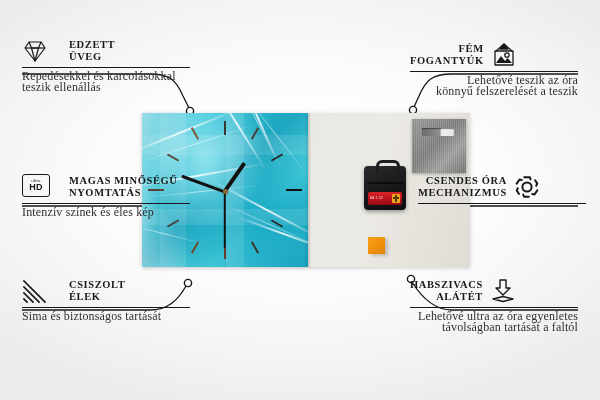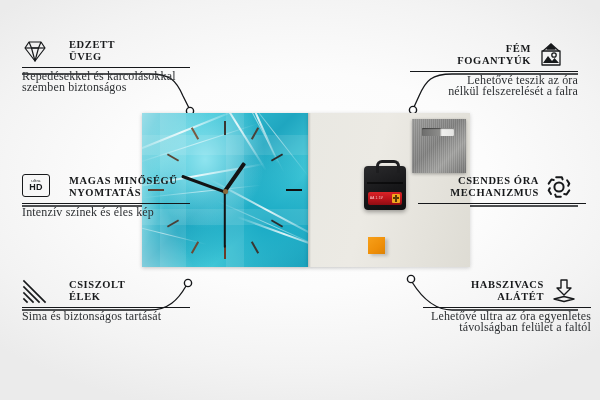--- a/index.html
+++ b/index.html
@@ -100,21 +100,21 @@
     font-size:10.5px;font-weight:bold;color:#17191b;
     letter-spacing:.6px;line-height:12.5px;text-transform:uppercase;
   }
   .f-rule{height:1px;background:#15171a;margin:3px 0 3px;}
   .f-desc{
     font-family:"Liberation Serif",serif;
     font-size:12px;color:#2d3033;line-height:10.5px;letter-spacing:.15px;
   }
   .left .f-head{justify-content:flex-start;}
   .left .f-title,.left .f-desc{text-align:left;}
-  .right .f-head{justify-content:flex-end;}
+  .right .f-head{}
   .right .f-title,.right .f-desc{text-align:right;}
   .ico{flex:0 0 auto;width:40px;height:26px;position:relative;}
   .ico svg{display:block;}
 
   
   .hd-badge{
     width:26px;height:21px;border:1.6px solid #17191b;border-radius:3px;
     display:flex;flex-direction:column;align-items:center;justify-content:center;
     font-family:"Liberation Sans",sans-serif;color:#17191b;line-height:1;
   }
@@ -224,21 +224,21 @@
         </svg>
       </span>
       <span class="f-title">
         <span>EDZETT</span><br>
         <span>ÜVEG</span>
       </span>
     </div>
     <div class="f-rule"></div>
     <div class="f-desc">
       <span>Repedésekkel és karcolásokkal</span><br>
-      <span>szemben biztonságos</span>
+      <span>teszik ellenállás</span>
     </div>
   </div>
 
   <div class="feature left" style="left:22px;top:174px;width:168px;">
     <div class="f-head">
       <span class="ico">
         <span class="hd-badge">
           <span class="hd-ultra">ultra</span>
           <span class="hd-main">HD</span>
         </span>
@@ -291,21 +291,21 @@
             <rect x="4" y="9" width="18" height="14"></rect>
             <path d="M5,21 L10,14 L14,19 L16.5,16 L21,21 Z" fill="#17191b" stroke="none"></path>
             <circle cx="16" cy="13" r="2.2"></circle>
           </g>
         </svg>
       </span>
     </div>
     <div class="f-rule"></div>
     <div class="f-desc">
       <span>Lehetővé teszik az óra</span><br>
-      <span>nélkül felszerelését a falra</span>
+      <span>könnyű felszerelését a teszik</span>
     </div>
   </div>
 
   <div class="feature right" style="left:418px;top:174px;width:168px;">
     <div class="f-head">
       <span class="f-title">
         <span>CSENDES ÓRA</span><br>
         <span>MECHANIZMUS</span>
       </span>
       <span class="ico">
@@ -317,35 +317,35 @@
                      M5,20 L2.7,16.4 L3.8,14.2
                      M2.7,9.6 L5.5,5.5 L7.8,5.9"></path>
             <circle cx="13" cy="13" r="4.6"></circle>
           </g>
         </svg>
       </span>
     </div>
     <div class="f-rule"></div>
   </div>
 
-  <div class="feature right" style="left:423px;top:278px;width:168px;">
+  <div class="feature right" style="left:410px;top:278px;width:168px;">
     <div class="f-head">
       <span class="f-title">
         <span>HABSZIVACS</span><br>
         <span>ALÁTÉT</span>
       </span>
       <span class="ico">
         <svg width="26" height="26" viewBox="0 0 26 26">
           <g fill="none" stroke="#17191b" stroke-width="1.4" stroke-linejoin="round">
             <path d="M10,2 L16,2 L16,10 L20,10 L13,17 L6,10 L10,10 Z"></path>
             <path d="M13,18.5 L23,21 L13,23.5 L3,21 Z"></path>
           </g>
         </svg>
       </span>
     </div>
     <div class="f-rule"></div>
     <div class="f-desc">
       <span>Lehetővé ultra az óra egyenletes</span><br>
-      <span>távolságban felület a faltól</span>
+      <span>távolságban tartását a faltól</span>
     </div>
   </div>
 
 </div>
 
 </body></html>

